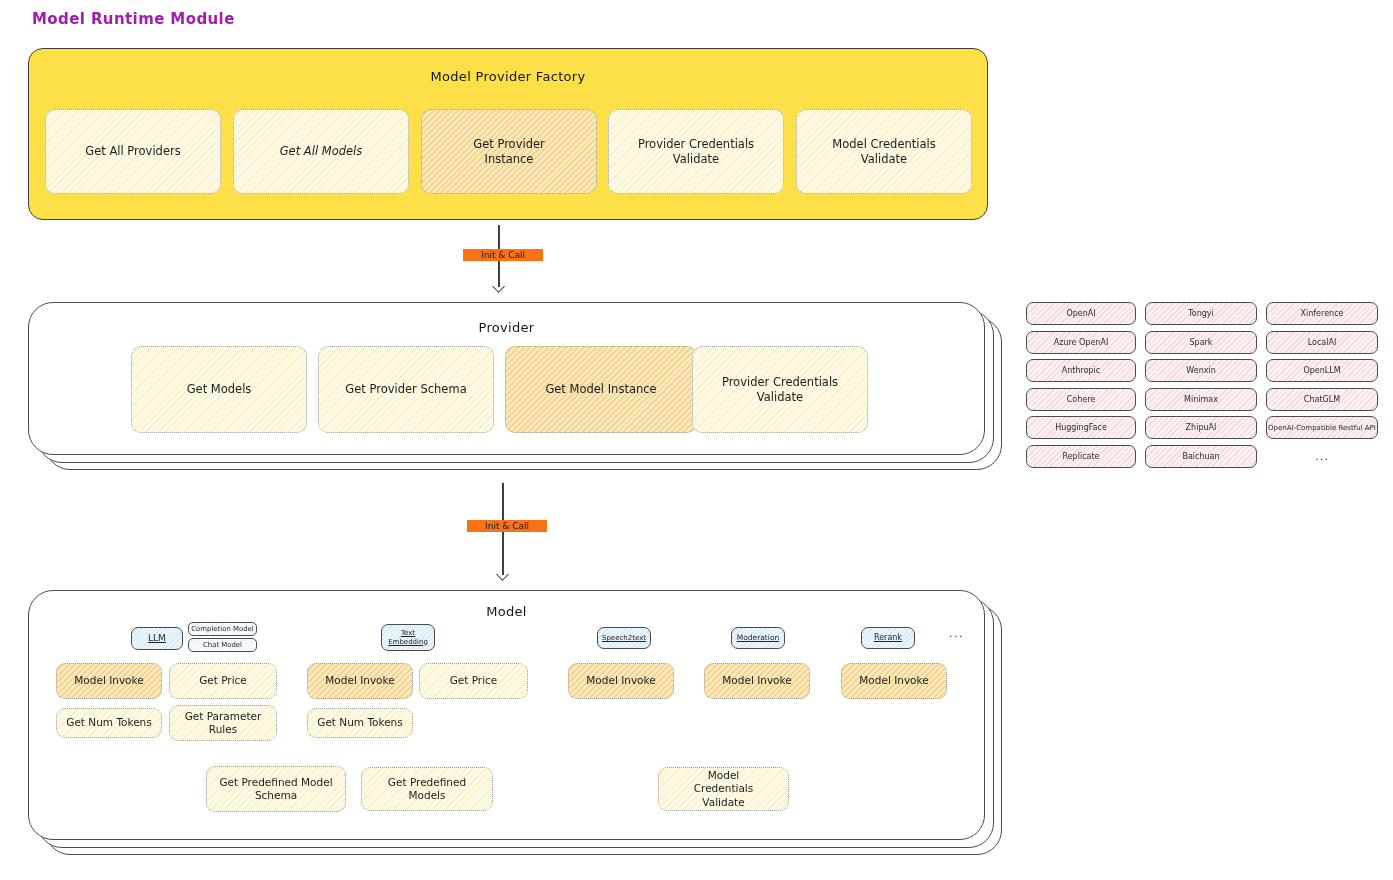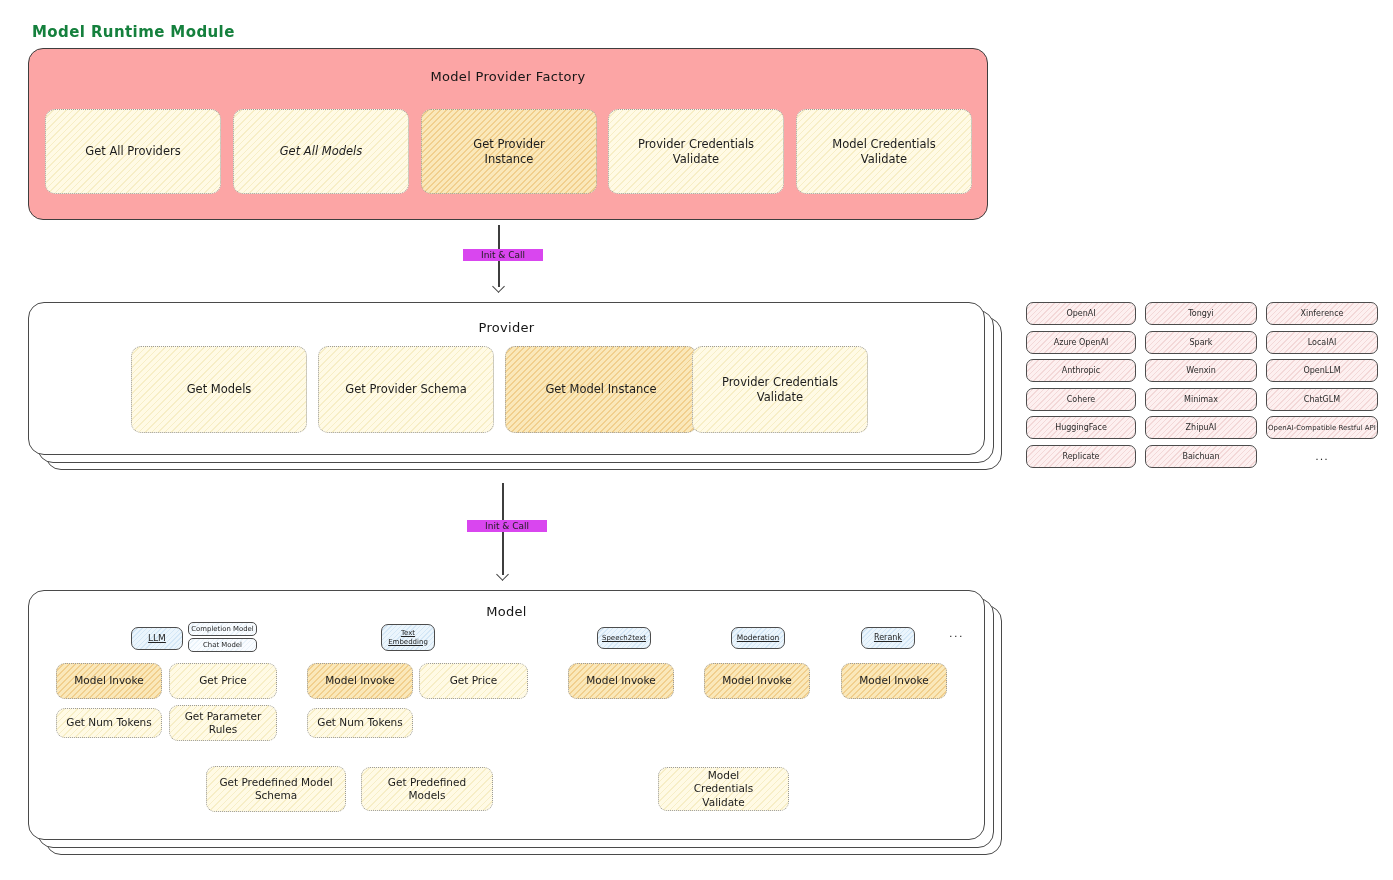--- a/index.html
+++ b/index.html
@@ -2,30 +2,30 @@
 <html><head>
 <meta charset="utf-8">
 <style>
   html,body { margin:0; padding:0; background:#ffffff; }
   #canvas {
     position:relative; width:1393px; height:880px; background:#ffffff;
     font-family:"DejaVu Sans", sans-serif; color:#1c1c1c; overflow:hidden;
   }
   .page-title {
     position:absolute; left:32px; top:10px; font-size:15px; font-weight:600;
-    letter-spacing:0.4px; color:#15803d;margin-top:13px;
+    letter-spacing:0.4px; color:#a21caf;
   }
   .card {
-    position:absolute; background:#fca5a5; border:1.4px solid #3e3e3e;
+    position:absolute; background:#fde047; border:1.4px solid #3e3e3e;
     border-radius:15px; box-sizing:border-box;
   }
   .stack { position:absolute; }
   .stack-layer {
     position:absolute; inset:0; background:#ffffff; border:1.4px solid #4a4a4a;
-    border-radius:16px; box-sizing:border-box;
+    border-radius:25px; box-sizing:border-box;
   }
   .card-title {
     position:absolute; left:0; width:100%; text-align:center; font-size:13px;
     color:#161616; letter-spacing:0.3px;
   }
   .ybox {
     position:absolute; border:1.4px dotted #9b9b9b; border-radius:10px;
     display:flex; align-items:center; justify-content:center; text-align:center;
     font-size:11.5px; line-height:1.25; color:#1c1c1c; padding:0 8px; box-sizing:border-box;
     background:repeating-linear-gradient(135deg,#f7eec6 0 1.2px,#fffae5 1.2px 4.6px);
@@ -62,21 +62,21 @@
     font-size:6.9px; color:#242424;
     background:repeating-linear-gradient(135deg,#e9f3fa 0 1px,#f9fcff 1px 3.4px);
   }
   .arrow-line { position:absolute; width:1.5px; background:#3e3e3e; }
   .arrow-head {
     position:absolute; width:9px; height:9px;
     border-right:1.6px solid #3e3e3e; border-bottom:1.6px solid #3e3e3e;
     transform:rotate(45deg); box-sizing:border-box;
   }
   .arrow-label {
-    position:absolute; font-size:9px; color:#1c1c1c; background:#d946ef;
+    position:absolute; font-size:9px; color:#1c1c1c; background:#f97316;
     padding:1px 4px; text-align:center; white-space:nowrap;
   }
   .dots { position:absolute; font-size:11px; letter-spacing:1.5px; color:#2b2b2b; }
 </style>
 </head>
 <body>
 
 <div id="canvas">
 
   <div class="page-title">Model Runtime Module</div>

